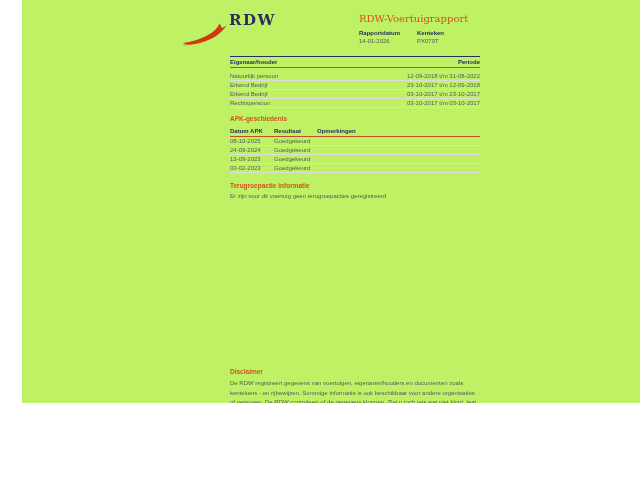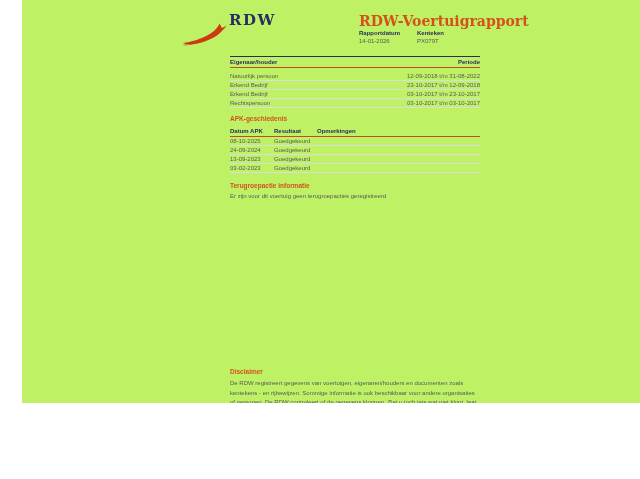--- a/index.html
+++ b/index.html
@@ -13,22 +13,22 @@
   }
   
   .logo-mark { position:absolute; left:159px; top:16px; width:46px; height:30px; }
   .logo-word {
     position:absolute; left:207px; top:11px;
     font-family:"DejaVu Serif", serif; font-weight:bold;
     font-size:15px; letter-spacing:1.5px; color:#2b2c5f;
   }
   .doc-title {
     position:absolute; left:337px; top:13px;
-    font-family:"DejaVu Serif", serif; font-weight:bold;
-    font-size:14px; color:#d4511e;
+    font-family:"DejaVu Serif", serif; font-weight:normal;
+    font-size:10px; color:#d4511e;
   }
   .meta { position:absolute; left:337px; top:30px; display:flex; }
   .meta-col { width:58px; }
   .meta-label { font-size:6px; font-weight:bold; color:#2b2c5f; }
   .meta-value { font-size:6px; color:#585862; margin-top:2px; }
 
   
   .owner-table { position:absolute; left:208px; top:56px; width:250px; border-top:1px solid #2b2c5f; }
   .owner-head {
     display:flex; justify-content:space-between; align-items:center;

